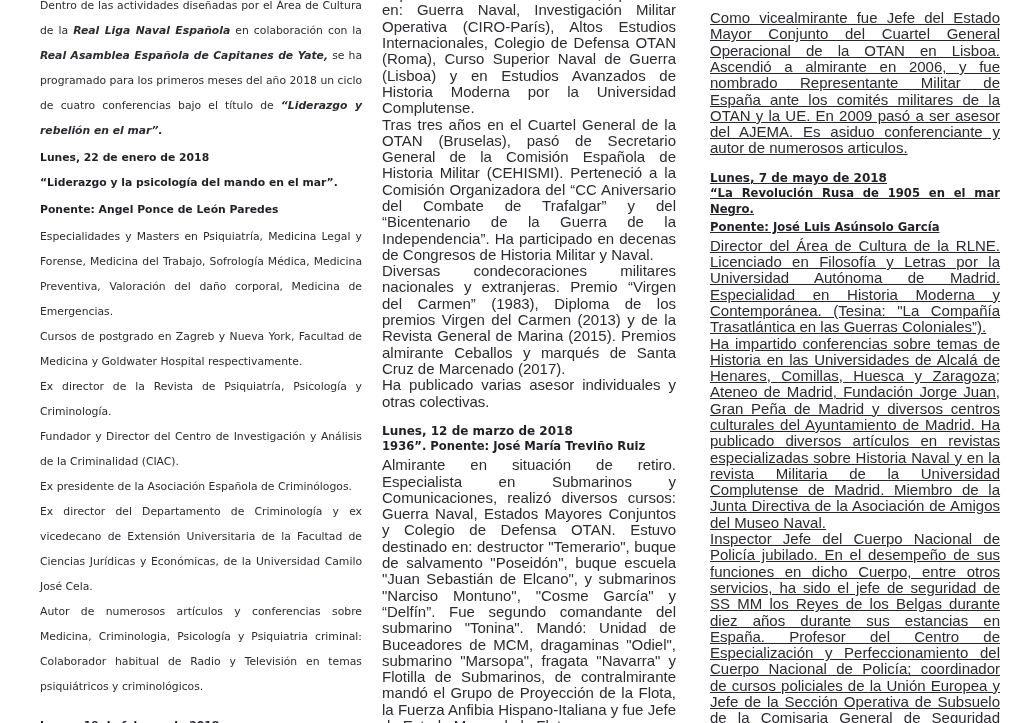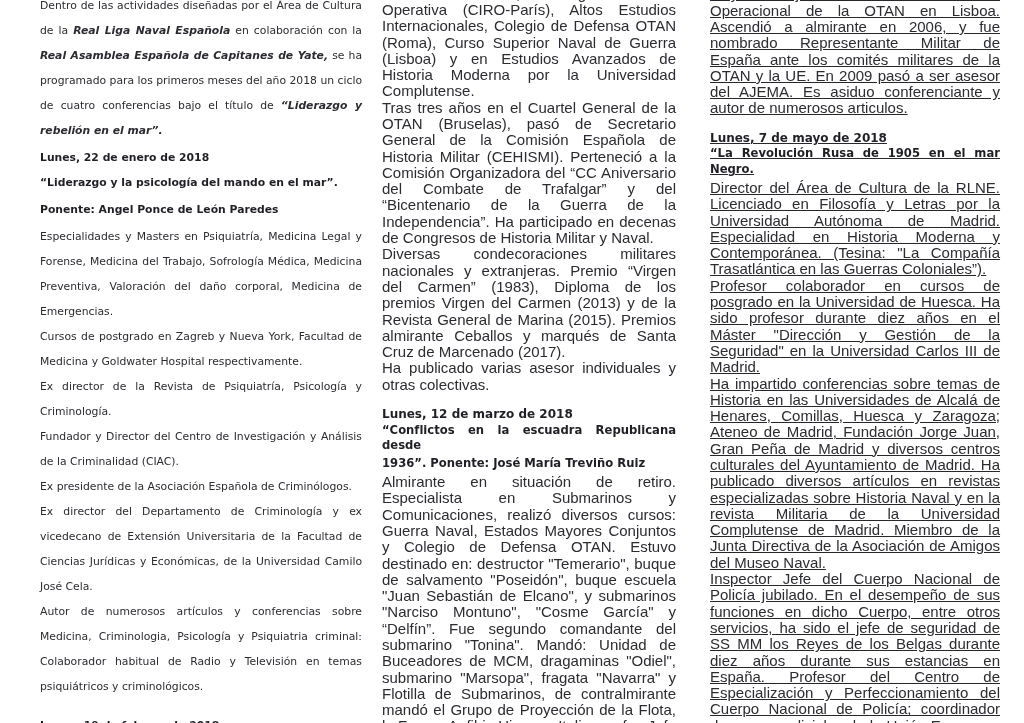--- a/index.html
+++ b/index.html
@@ -168,45 +168,44 @@
 
       <div class="bio">
         <p class="body-text para">Capitán de navío de la Armada en situación de retiro, durante su carrera mandó el dragaminas “Sil”, la corbeta “Diana”, la fragata “Cataluña” y el buque de aprovisionamiento de combate “Patiño”. Especialista en comunicaciones, diplomado en: Guerra Naval, Investigación Militar Operativa (CIRO-París), Altos Estudios Internacionales, Colegio de Defensa OTAN (Roma), Curso Superior Naval de Guerra (Lisboa) y en Estudios Avanzados de Historia Moderna por la Universidad Complutense.</p>
         <p class="body-text para">Tras tres años en el Cuartel General de la OTAN (Bruselas), pasó de Secretario General de la Comisión Española de Historia Militar (CEHISMI). Perteneció a la Comisión Organizadora del “CC Aniversario del Combate de Trafalgar” y del “Bicentenario de la Guerra de la Independencia”. Ha participado en decenas de Congresos de Historia Militar y Naval.</p>
         <p class="body-text para">Diversas condecoraciones militares nacionales y extranjeras. Premio “Virgen del Carmen” (1983), Diploma de los premios Virgen del Carmen (2013) y de la Revista General de Marina (2015). Premios almirante Ceballos y marqués de Santa Cruz de Marcenado (2017).</p>
         <p class="body-text para">Ha publicado varias asesor individuales y otras colectivas.</p>
       </div>
 
       <div class="entry">
         <p class="entry-date">Lunes, 12 de marzo de 2018</p>
-        <p class="entry-title">“Conflictos en la escuadra Republicana desde</p>
         <p class="entry-title">1936”. Ponente: José María Treviño Ruiz</p>
       </div>
 
       <div class="bio">
         <p class="body-text para">Almirante en situación de retiro. Especialista en Submarinos y Comunicaciones, realizó diversos cursos: Guerra Naval, Estados Mayores Conjuntos y Colegio de Defensa OTAN. Estuvo destinado en: destructor "Temerario", buque de salvamento "Poseidón", buque escuela "Juan Sebastián de Elcano", y submarinos "Narciso Montuno", "Cosme García" y “Delfín”. Fue segundo comandante del submarino "Tonina". Mandó: Unidad de Buceadores de MCM, dragaminas "Odiel", submarino "Marsopa", fragata "Navarra" y Flotilla de Submarinos, de contralmirante mandó el Grupo de Proyección de la Flota, la Fuerza Anfibia Hispano-Italiana y fue Jefe de Estado Mayor de la Flota.</p>
         <p class="body-text para">Entre sus destinos en tierra destacan: División de Inteligencia del Estado Mayor Conjunto de la Defensa, Jefe del Estado Mayor de la Flotilla de Submarinos, Jefe de la Sección de Inteligencia del Estado Mayor Operativo Naval y Director del Gabinete Técnico del Ministro de Defensa.</p>
       </div>
 
     </div>
 
     <div class="col col-3">
 
       <div class="bio">
         <p class="body-text para">Como vicealmirante fue Jefe del Estado Mayor Conjunto del Cuartel General Operacional de la OTAN en Lisboa. Ascendió a almirante en 2006, y fue nombrado Representante Militar de España ante los comités militares de la OTAN y la UE. En 2009 pasó a ser asesor del AJEMA. Es asiduo conferenciante y autor de numerosos articulos.</p>
       </div>
 
       <div class="entry">
         <p class="entry-date">Lunes, 7 de mayo de 2018</p>
         <p class="entry-title">“La Revolución Rusa de 1905 en el mar Negro.</p>
+        <p class="entry-title">Ponente: José Luis Asúnsolo García</p>
       </div>
 
       <div class="bio">
         <p class="body-text para">Director del Área de Cultura de la RLNE. Licenciado en Filosofía y Letras por la Universidad Autónoma de Madrid. Especialidad en Historia Moderna y Contemporánea. (Tesina: "La Compañía Trasatlántica en las Guerras Coloniales”).</p>
-        <p class="body-text para">Profesor colaborador en cursos de posgrado en la Universidad de Huesca. Ha sido profesor durante diez años en el Máster "Dirección y Gestión de la Seguridad" en la Universidad Carlos III de Madrid.</p>
         <p class="body-text para">Ha impartido conferencias sobre temas de Historia en las Universidades de Alcalá de Henares, Comillas, Huesca y Zaragoza; Ateneo de Madrid, Fundación Jorge Juan, Gran Peña de Madrid y diversos centros culturales del Ayuntamiento de Madrid. Ha publicado diversos artículos en revistas especializadas sobre Historia Naval y en la revista Militaria de la Universidad Complutense de Madrid. Miembro de la Junta Directiva de la Asociación de Amigos del Museo Naval.</p>
         <p class="body-text para">Inspector Jefe del Cuerpo Nacional de Policía jubilado. En el desempeño de sus funciones en dicho Cuerpo, entre otros servicios, ha sido el jefe de seguridad de SS MM los Reyes de los Belgas durante diez años durante sus estancias en España. Profesor del Centro de Especialización y Perfeccionamiento del Cuerpo Nacional de Policía; coordinador de cursos policiales de la Unión Europea y Jefe de la Sección Operativa de Subsuelo de la Comisaria General de Seguridad Ciudadana.</p>
       </div>
 
     </div>
 
   </div>
 </div>
 
 </body></html>

